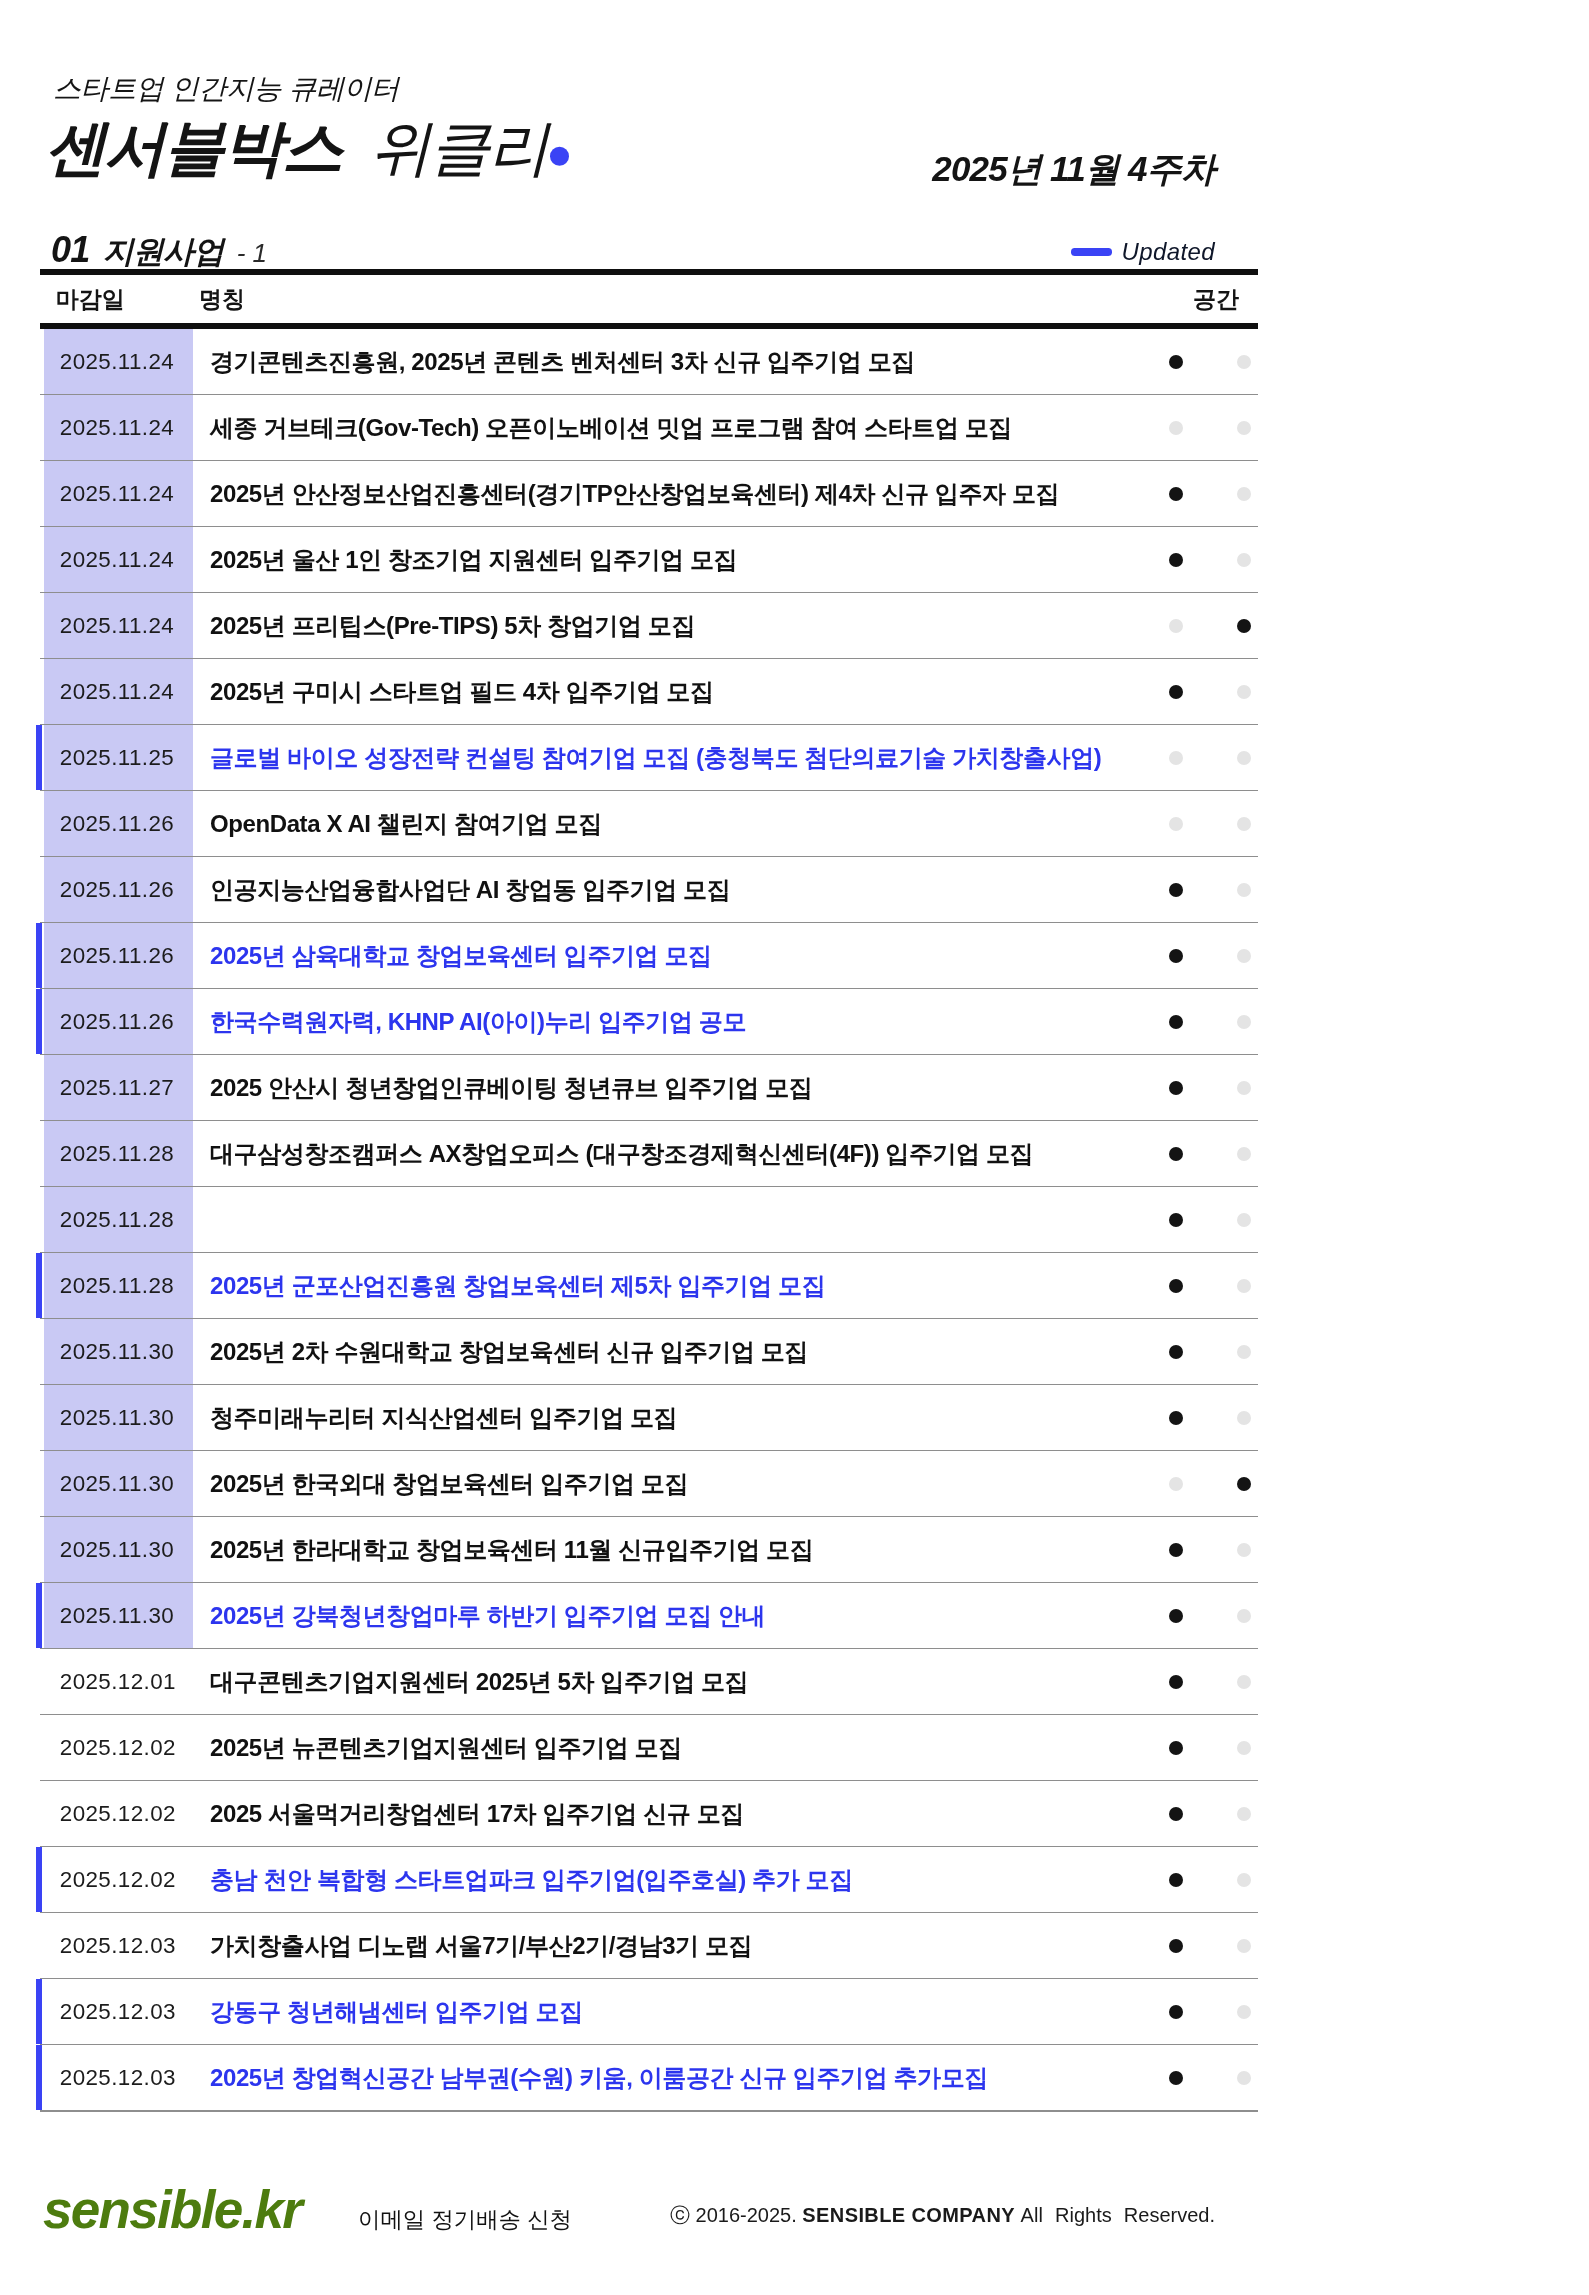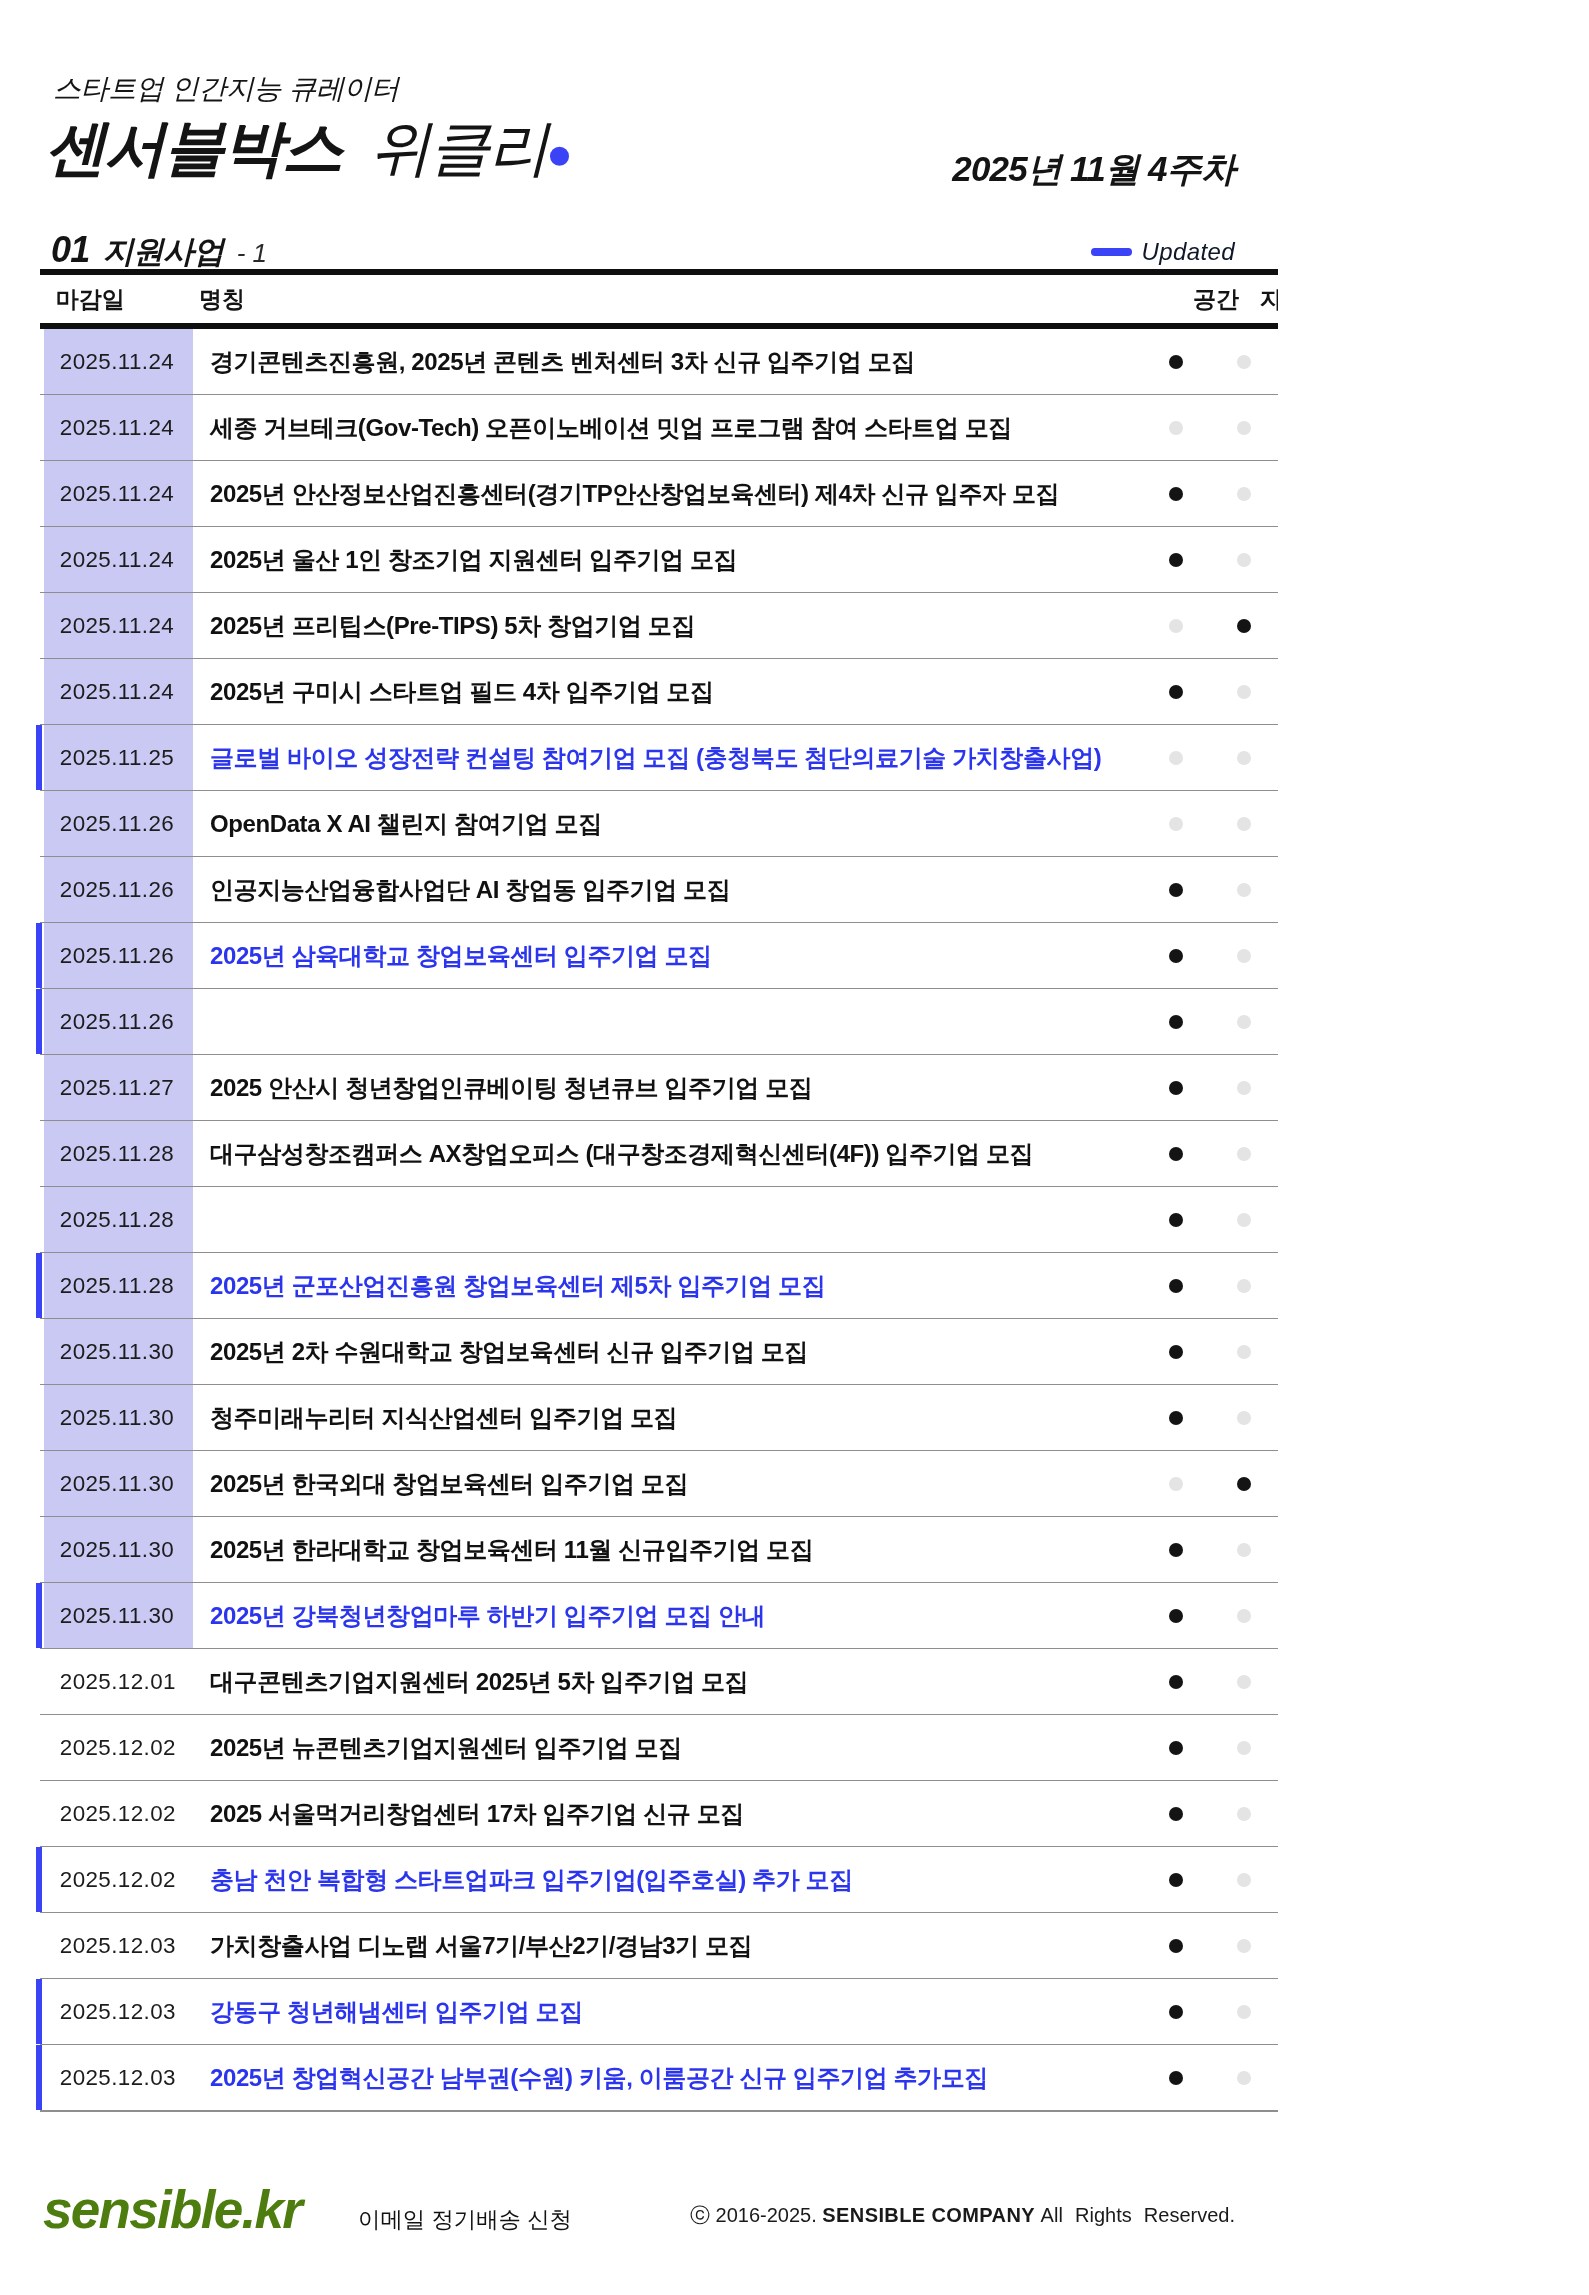--- a/index.html
+++ b/index.html
@@ -1,17 +1,17 @@
 <!DOCTYPE html>
 <html style="font-size:13.2px"><head>
 <meta charset="utf-8">
 <style>
   html,body{margin:0;padding:0;background:#ffffff;}
   .page{position:relative;width:1258px;height:2295px;background:#fff;overflow:hidden;
-        font-family:"Liberation Sans","DejaVu Sans",sans-serif;color:#141414;padding-left:20px;}
+        font-family:"Liberation Sans","DejaVu Sans",sans-serif;color:#141414;}
 
   
   .tagline{position:absolute;left:53px;top:70px;font-size:28px;font-weight:500;
            font-style:italic;letter-spacing:-0.4px;color:#151515;}
   .brand{position:absolute;left:45px;top:113px;font-size:61px;line-height:70px;
          font-style:italic;letter-spacing:-1.7px;white-space:nowrap;}
   .brand .heavy{font-weight:900;}
   .brand .light{font-weight:300;margin-left:13.2px;}
   .brand-dot{display:inline-block;width:19px;height:19px;border-radius:50%;
              background:var(--accent);margin-left:1.7px;transform:translateY(-3.3px);}
@@ -235,20 +235,21 @@
         <span class="dot d2"></span>
         <span class="dot d3"></span>
         <span class="dot d4 on"></span>
       </div>
 
     <div class="row hl updated">
       <span class="bar"></span>
       <div class="date-cell">
         <span class="date">2025.11.26</span>
       </div>
+      <div class="name">한국수력원자력, KHNP AI(아이)누리 입주기업 공모</div>
       <span class="star">★</span>
     <span class="dot d0 on"></span>
         <span class="dot d1"></span>
         <span class="dot d2"></span>
         <span class="dot d3"></span>
         <span class="dot d4 on"></span>
       </div>
 
     <div class="row hl">
 

